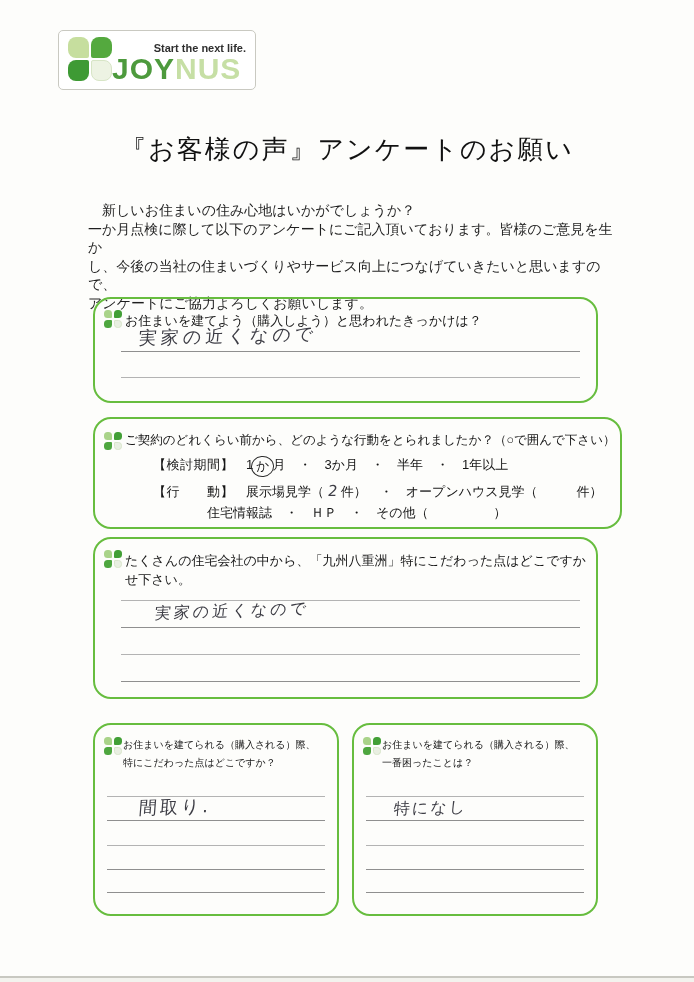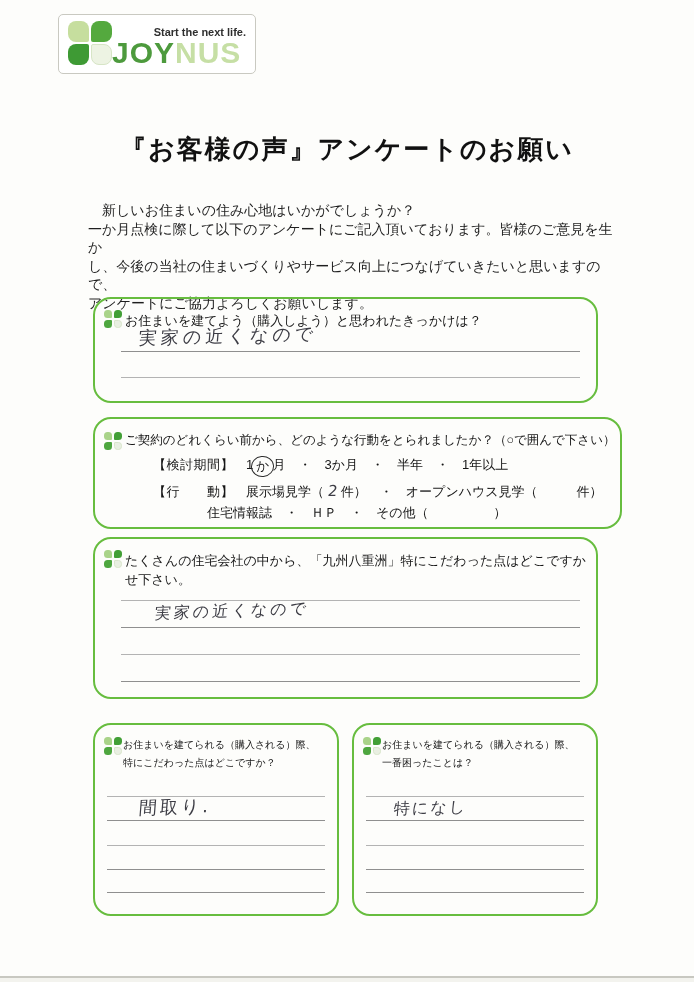--- a/index.html
+++ b/index.html
@@ -8,21 +8,21 @@
     width:694px;height:982px;
     margin:0 auto;
     background:#fdfdfb;
     font-family:"Liberation Sans","DejaVu Sans",sans-serif;
     color:#1e1e1e;
     overflow:hidden;
   }
 
   
   .logo-box{
-    position:absolute;left:58px;top:14px;width:196px;height:58px;
+    position:absolute;left:58px;top:30px;width:196px;height:58px;
     border:1px solid #c9c9c1;border-radius:5px;background:#fff;
   }
   .logo-mark{
     position:absolute;left:9px;top:6px;width:46px;height:46px;
     display:grid;grid-template-columns:21px 21px;grid-template-rows:21px 21px;gap:2px;
   }
   .logo-mark i{display:block;}
   .lm-tl{background:#c6de9e;border-radius:8px 8px 2px 8px;}
   .lm-tr{background:#54a93e;border-radius:8px 8px 8px 2px;}
   .lm-bl{background:#3e9a34;border-radius:8px 2px 8px 8px;}
@@ -36,21 +36,21 @@
     font-size:30px;font-weight:700;letter-spacing:1px;line-height:1;
     white-space:nowrap;
   }
   .brand-joy{color:#4d9a3d;}
   .brand-nus{color:#c6dfa5;}
 
   
   .title{
     position:absolute;left:0;right:0;top:132px;margin:0;
     text-align:center;
-    font-size:26px;font-weight:700;letter-spacing:2px;color:#111;
+    font-size:26px;font-weight:400;letter-spacing:2px;color:#111;
   }
   .intro{
     position:absolute;left:88px;top:201px;width:528px;margin:0;
     font-size:14px;line-height:18.6px;color:#1f1f1f;
     white-space:pre-line;
   }
 
   
   .qbox{
     position:absolute;

